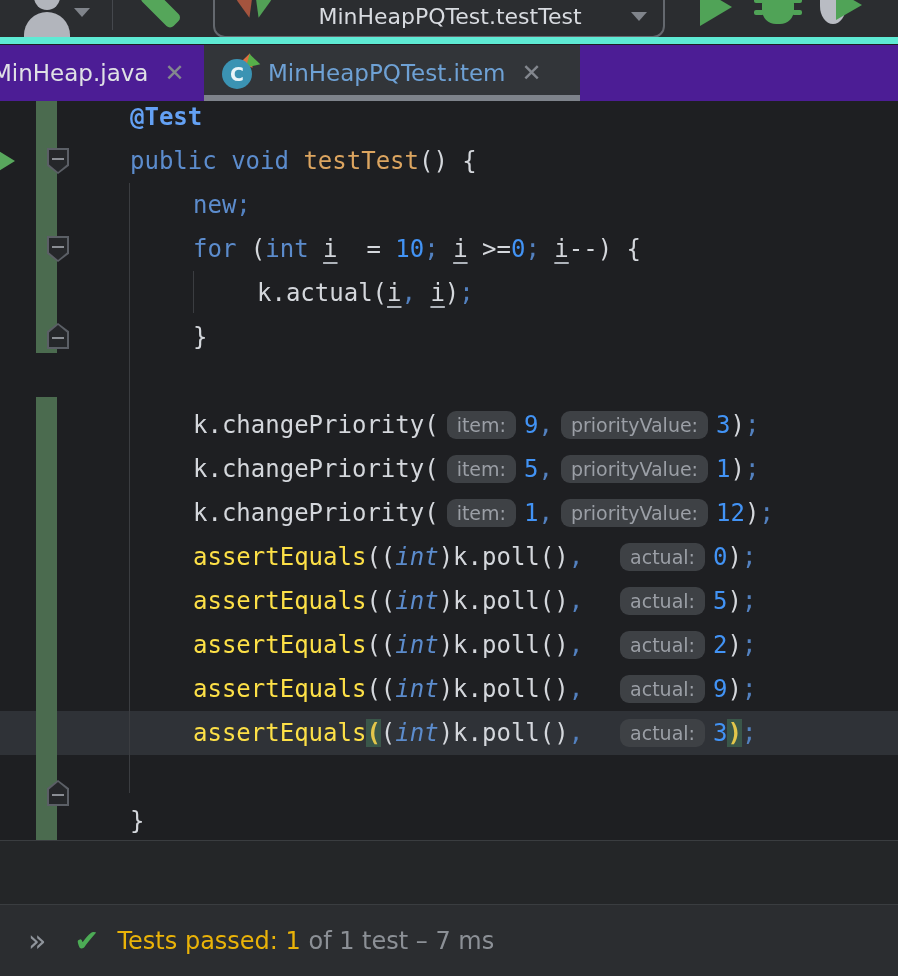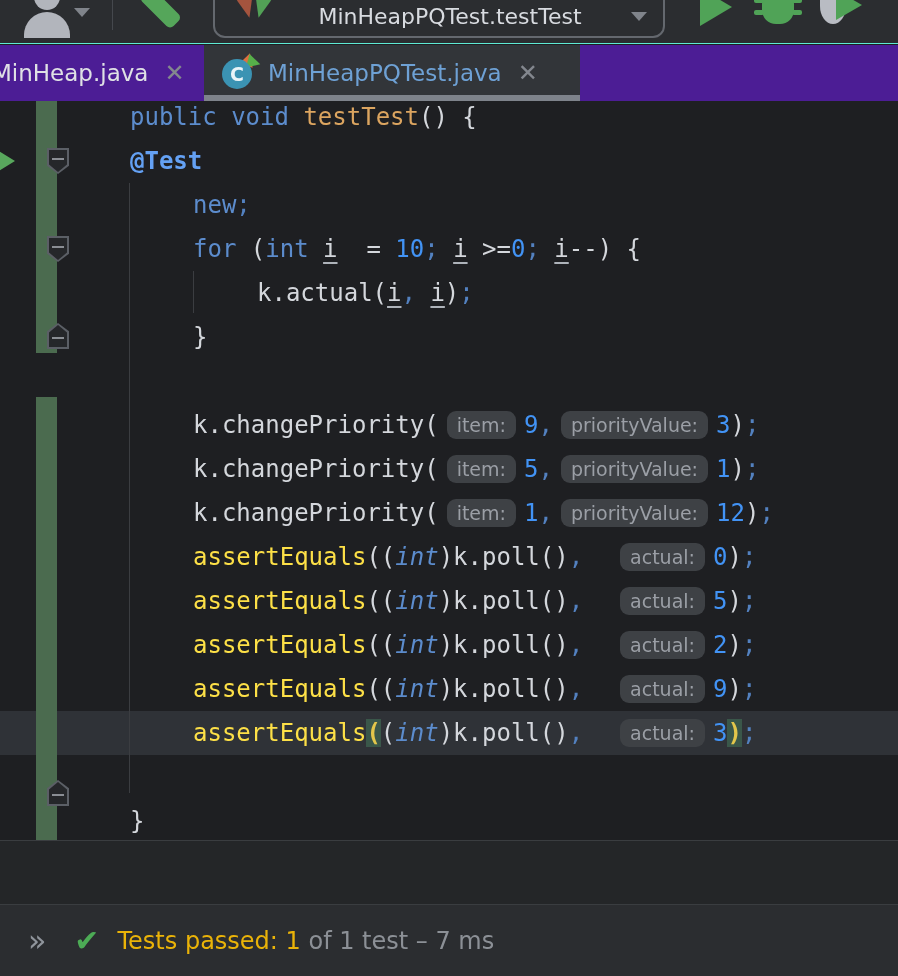--- a/index.html
+++ b/index.html
@@ -2,21 +2,21 @@
 <html><head>
 <meta charset="utf-8">
 <style>
   * { margin:0; padding:0; box-sizing:border-box; }
   html,body { width:898px; height:976px; background:#1e1f22; overflow:hidden;
               font-family:"DejaVu Sans", sans-serif; }
   .stage { position:relative; width:898px; height:976px; }
 
   
   .toolbar { position:absolute; left:0; top:0; width:898px; height:44px;
-             background:#2b2d30; overflow:hidden; border-bottom:1px solid #5eead4; }
+             background:#2b2d30; overflow:hidden; border-bottom:7px solid #5eead4; }
   .avatar { position:absolute; left:24px; top:-16px; width:46px; height:48px; }
   .avatar .head { position:absolute; left:10px; top:0; width:26px; height:26px;
                   border-radius:50%; background:#b2b5bc; }
   .avatar .body { position:absolute; left:0; top:28px; width:46px; height:26px;
                   border-radius:23px 23px 0 0; background:#b2b5bc; }
   .chev { width:0; height:0; border-left:8px solid transparent; border-right:8px solid transparent;
           border-top:9px solid #80848b; }
   .tb-chev { position:absolute; left:74px; top:8px; }
   .tb-sep { position:absolute; left:112px; top:0; width:1px; height:30px; background:#45484d; }
   .hammer { position:absolute; left:152px; top:-14px; width:17px; height:44px;
@@ -154,30 +154,30 @@
     <div class="tab tab-inactive">
       <span class="tlabel">MinHeap.java</span>
       <span class="tclose">✕</span>
     </div>
     <div class="tab tab-active">
       <div class="class-ic">
         <div class="tri-o"></div>
           <div class="tri-g"></div>
         <div class="circ">C</div>
       </div>
-      <span class="tlabel">MinHeapPQTest.java</span>
+      <span class="tlabel">MinHeapPQTest.item</span>
       <span class="tclose">✕</span>
       <div class="underline"></div>
     </div>
   </div>
 
   <div class="editor">
     <div class="code">
+        <div class="code-line" style="padding-left: 130px;"><span class="tk-a">@Test</span></div>
         <div class="code-line" style="padding-left: 130px;"><span class="tk-k">public</span><span class="tk-p"> </span><span class="tk-k">void</span><span class="tk-p"> </span><span class="tk-m">testTest</span><span class="tk-p">() {</span></div>
-        <div class="code-line" style="padding-left: 130px;"><span class="tk-a">@Test</span></div>
         <div class="code-line" style="padding-left: 193px;"><span class="tk-k">new</span><span class="tk-s">;</span></div>
         <div class="code-line" style="padding-left: 193px;"><span class="tk-k">for</span><span class="tk-p"> (</span><span class="tk-k">int</span><span class="tk-p"> </span><span class="tk-v">i</span><span class="tk-p">  = </span><span class="tk-n">10</span><span class="tk-s">;</span><span class="tk-p"> </span><span class="tk-v">i</span><span class="tk-p"> &gt;=</span><span class="tk-n">0</span><span class="tk-s">;</span><span class="tk-p"> </span><span class="tk-v">i</span><span class="tk-p">--) {</span></div>
         <div class="code-line" style="padding-left: 257px;"><span class="tk-p">k.actual(</span><span class="tk-v">i</span><span class="tk-s">,</span><span class="tk-p"> </span><span class="tk-v">i</span><span class="tk-p">)</span><span class="tk-s">;</span></div>
         <div class="code-line" style="padding-left: 193px;"><span class="tk-p">}</span></div>
         <div class="code-line" style="padding-left: 130px;"></div>
         <div class="code-line" style="padding-left: 193px;"><span class="tk-p">k.changePriority(</span><span class="tk-h">item:</span><span class="tk-n">9</span><span class="tk-s">,</span><span class="tk-h">priorityValue:</span><span class="tk-n">3</span><span class="tk-p">)</span><span class="tk-s">;</span></div>
         <div class="code-line" style="padding-left: 193px;"><span class="tk-p">k.changePriority(</span><span class="tk-h">item:</span><span class="tk-n">5</span><span class="tk-s">,</span><span class="tk-h">priorityValue:</span><span class="tk-n">1</span><span class="tk-p">)</span><span class="tk-s">;</span></div>
         <div class="code-line" style="padding-left: 193px;"><span class="tk-p">k.changePriority(</span><span class="tk-h">item:</span><span class="tk-n">1</span><span class="tk-s">,</span><span class="tk-h">priorityValue:</span><span class="tk-n">12</span><span class="tk-p">)</span><span class="tk-s">;</span></div>
         <div class="code-line" style="padding-left: 193px;"><span class="tk-i">assertEquals</span><span class="tk-p">((</span><span class="tk-ki">int</span><span class="tk-p">)k.poll()</span><span class="tk-s">,</span><span class="tk-p">  </span><span class="tk-h">actual:</span><span class="tk-n">0</span><span class="tk-p">)</span><span class="tk-s">;</span></div>
         <div class="code-line" style="padding-left: 193px;"><span class="tk-i">assertEquals</span><span class="tk-p">((</span><span class="tk-ki">int</span><span class="tk-p">)k.poll()</span><span class="tk-s">,</span><span class="tk-p">  </span><span class="tk-h">actual:</span><span class="tk-n">5</span><span class="tk-p">)</span><span class="tk-s">;</span></div>

